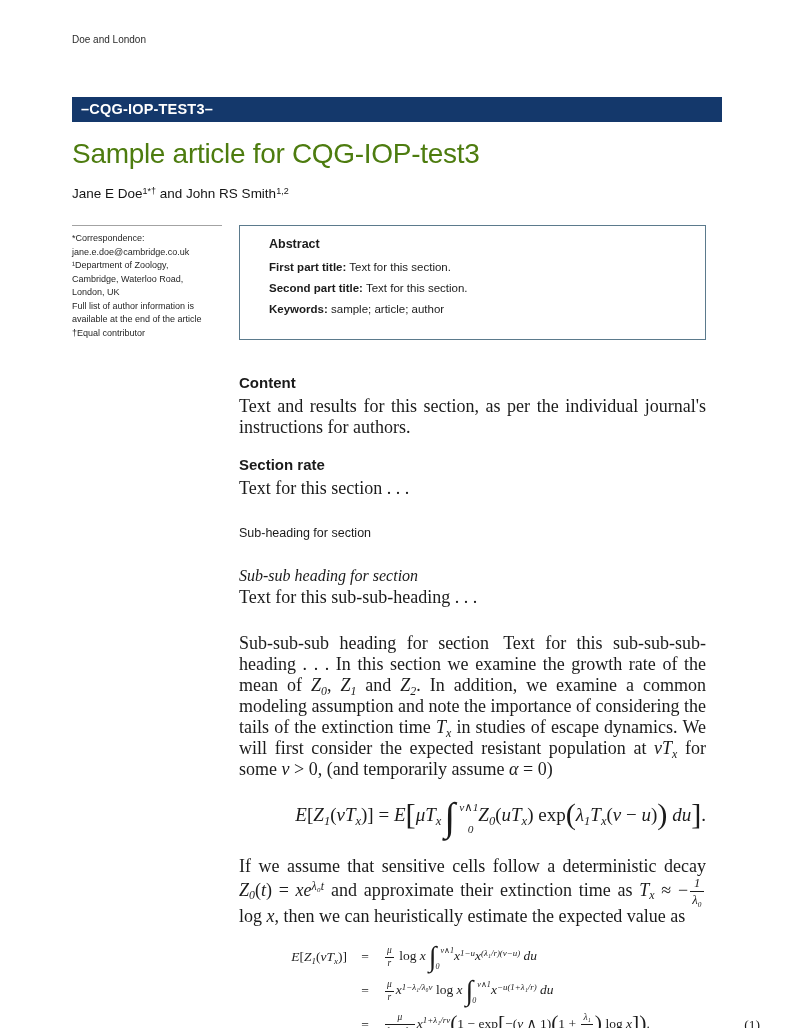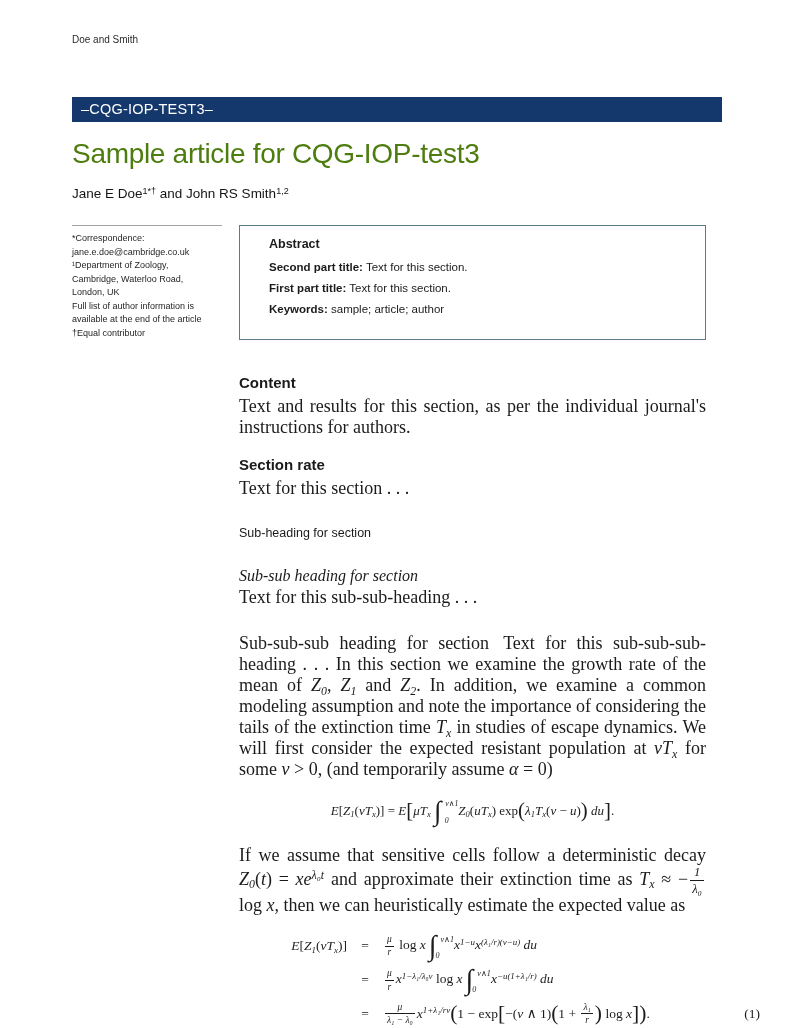--- a/index.html
+++ b/index.html
@@ -3,21 +3,21 @@
 <meta charset="utf-8">
 <style>
   html,body{margin:0;padding:0;background:#e8e8e8;}
   .page{
     width:794px;height:1028px;background:#ffffff;box-sizing:border-box;
     padding:34px 72px 0 72px;position:relative;overflow:hidden;
     font-family:"Liberation Sans",sans-serif;color:#1b1b1b;margin:0 auto;
   }
   .running-head{font-size:10px;color:#2b2b2b;margin-bottom:52px;}
   .banner{
-    background:#14386b;color:#ffffff;font-weight:normal;font-size:14.5px;
+    background:#14386b;color:#ffffff;font-weight:bold;font-size:14.5px;
     padding:4px 9px 5px;letter-spacing:.2px;margin-bottom:16px;
   }
   .title{font-size:28px;font-weight:400;color:#4d7c0f;letter-spacing:-.3px;margin:6px 0 16px;}
   .authors{font-size:13.5px;margin-bottom:24px;color:#151515;}
   .authors sup{font-style:normal;font-size:9px;vertical-align:.5em;}
   .info-row{display:grid;grid-template-columns:150px 1fr;column-gap:17px;margin-bottom:34px;}
   .notes{border-top:1px solid #a3a3a3;padding-top:6px;font-size:9px;line-height:13.5px;color:#1f1f1f;}
   .abstract-box{border:1.5px solid #5b7a8c;padding:11px 29px 6px;margin-right:16px;}
   .abstract-heading{font-weight:bold;font-size:12.5px;margin-bottom:10px;}
   .abstract-row{font-size:11.5px;margin-bottom:9px;}
@@ -39,34 +39,34 @@
   .tk-ih{margin-right:14px;}
   .tk-big{font-size:1.6em;font-style:normal;line-height:0;vertical-align:-.1em;}
   .frac{display:inline-flex;flex-direction:column;align-items:center;vertical-align:middle;margin:0 2px;line-height:1;}
   .fn,.fd{font-size:.7em;font-style:italic;padding:0 2px;text-align:center;}
   .fb{width:100%;height:0;border-top:1px solid #1b1b1b;margin:1.5px 0;}
   .intw{display:inline-flex;align-items:center;vertical-align:middle;margin:0 3px;}
   .intg{font-size:2.1em;font-style:normal;line-height:.85;}
   .lims{display:flex;flex-direction:column;justify-content:space-between;height:2.6em;font-size:.6em;font-style:italic;margin-left:1px;}
   .lu{transform:translate(3px,-2px);}
   .ll{transform:translate(-2px,3px);}
-  .math-display{font-size:13px;text-align:center;margin:20px 0 22px;}
+  .math-display{font-size:19px;text-align:right;margin:20px 0 22px;}
   .eqnarray{font-size:13.5px;margin-top:16px;}
   .eq-row{display:grid;grid-template-columns:108px 36px auto;align-items:center;margin-bottom:10px;position:relative;}
   .eq-lhs{text-align:right;}
   .eq-rel{text-align:center;font-style:normal;}
   .eq-rhs{justify-self:start;}
   .eq-no{position:absolute;right:-54px;top:50%;transform:translateY(-50%);font-style:normal;}
 </style>
 </head>
 <body>
 
 <div class="page">
 
-  <div class="running-head">Doe and Smith</div>
+  <div class="running-head">Doe and London</div>
 
   <div class="banner" style="background: rgb(20, 56, 107); color: rgb(255, 255, 255);">–CQG-IOP-TEST3–</div>
 
   <h1 class="title">Sample article for CQG-IOP-test3</h1>
 
   <div class="authors">
     <span>Jane E Doe</span><sup>1*†</sup><span> and </span><span>John RS Smith</span><sup>1,2</sup>
   </div>
 
   <div class="info-row">
@@ -75,22 +75,22 @@
       <div>jane.e.doe@cambridge.co.uk</div>
       <div>¹Department of Zoology,</div>
       <div>Cambridge, Waterloo Road,</div>
       <div>London, UK</div>
       <div>Full list of author information is</div>
       <div>available at the end of the article</div>
       <div>†Equal contributor</div>
     </div>
     <div class="abstract-box" style="border-color: rgb(91, 122, 140);">
       <div class="abstract-heading">Abstract</div>
+      <div class="abstract-row"><b>First part title:</b><span> Text for this section.</span></div>
       <div class="abstract-row"><b>Second part title:</b><span> Text for this section.</span></div>
-      <div class="abstract-row"><b>First part title:</b><span> Text for this section.</span></div>
       <div class="abstract-row"><b>Keywords:</b><span> sample; article; author</span></div>
     </div>
   </div>
 
   <div class="main-row">
     <div></div>
     <div class="main-col">
 
       <div class="h-section">Content</div>
       <p class="body-text serif">Text and results for this section, as per the individual journal's instructions for authors.</p>

